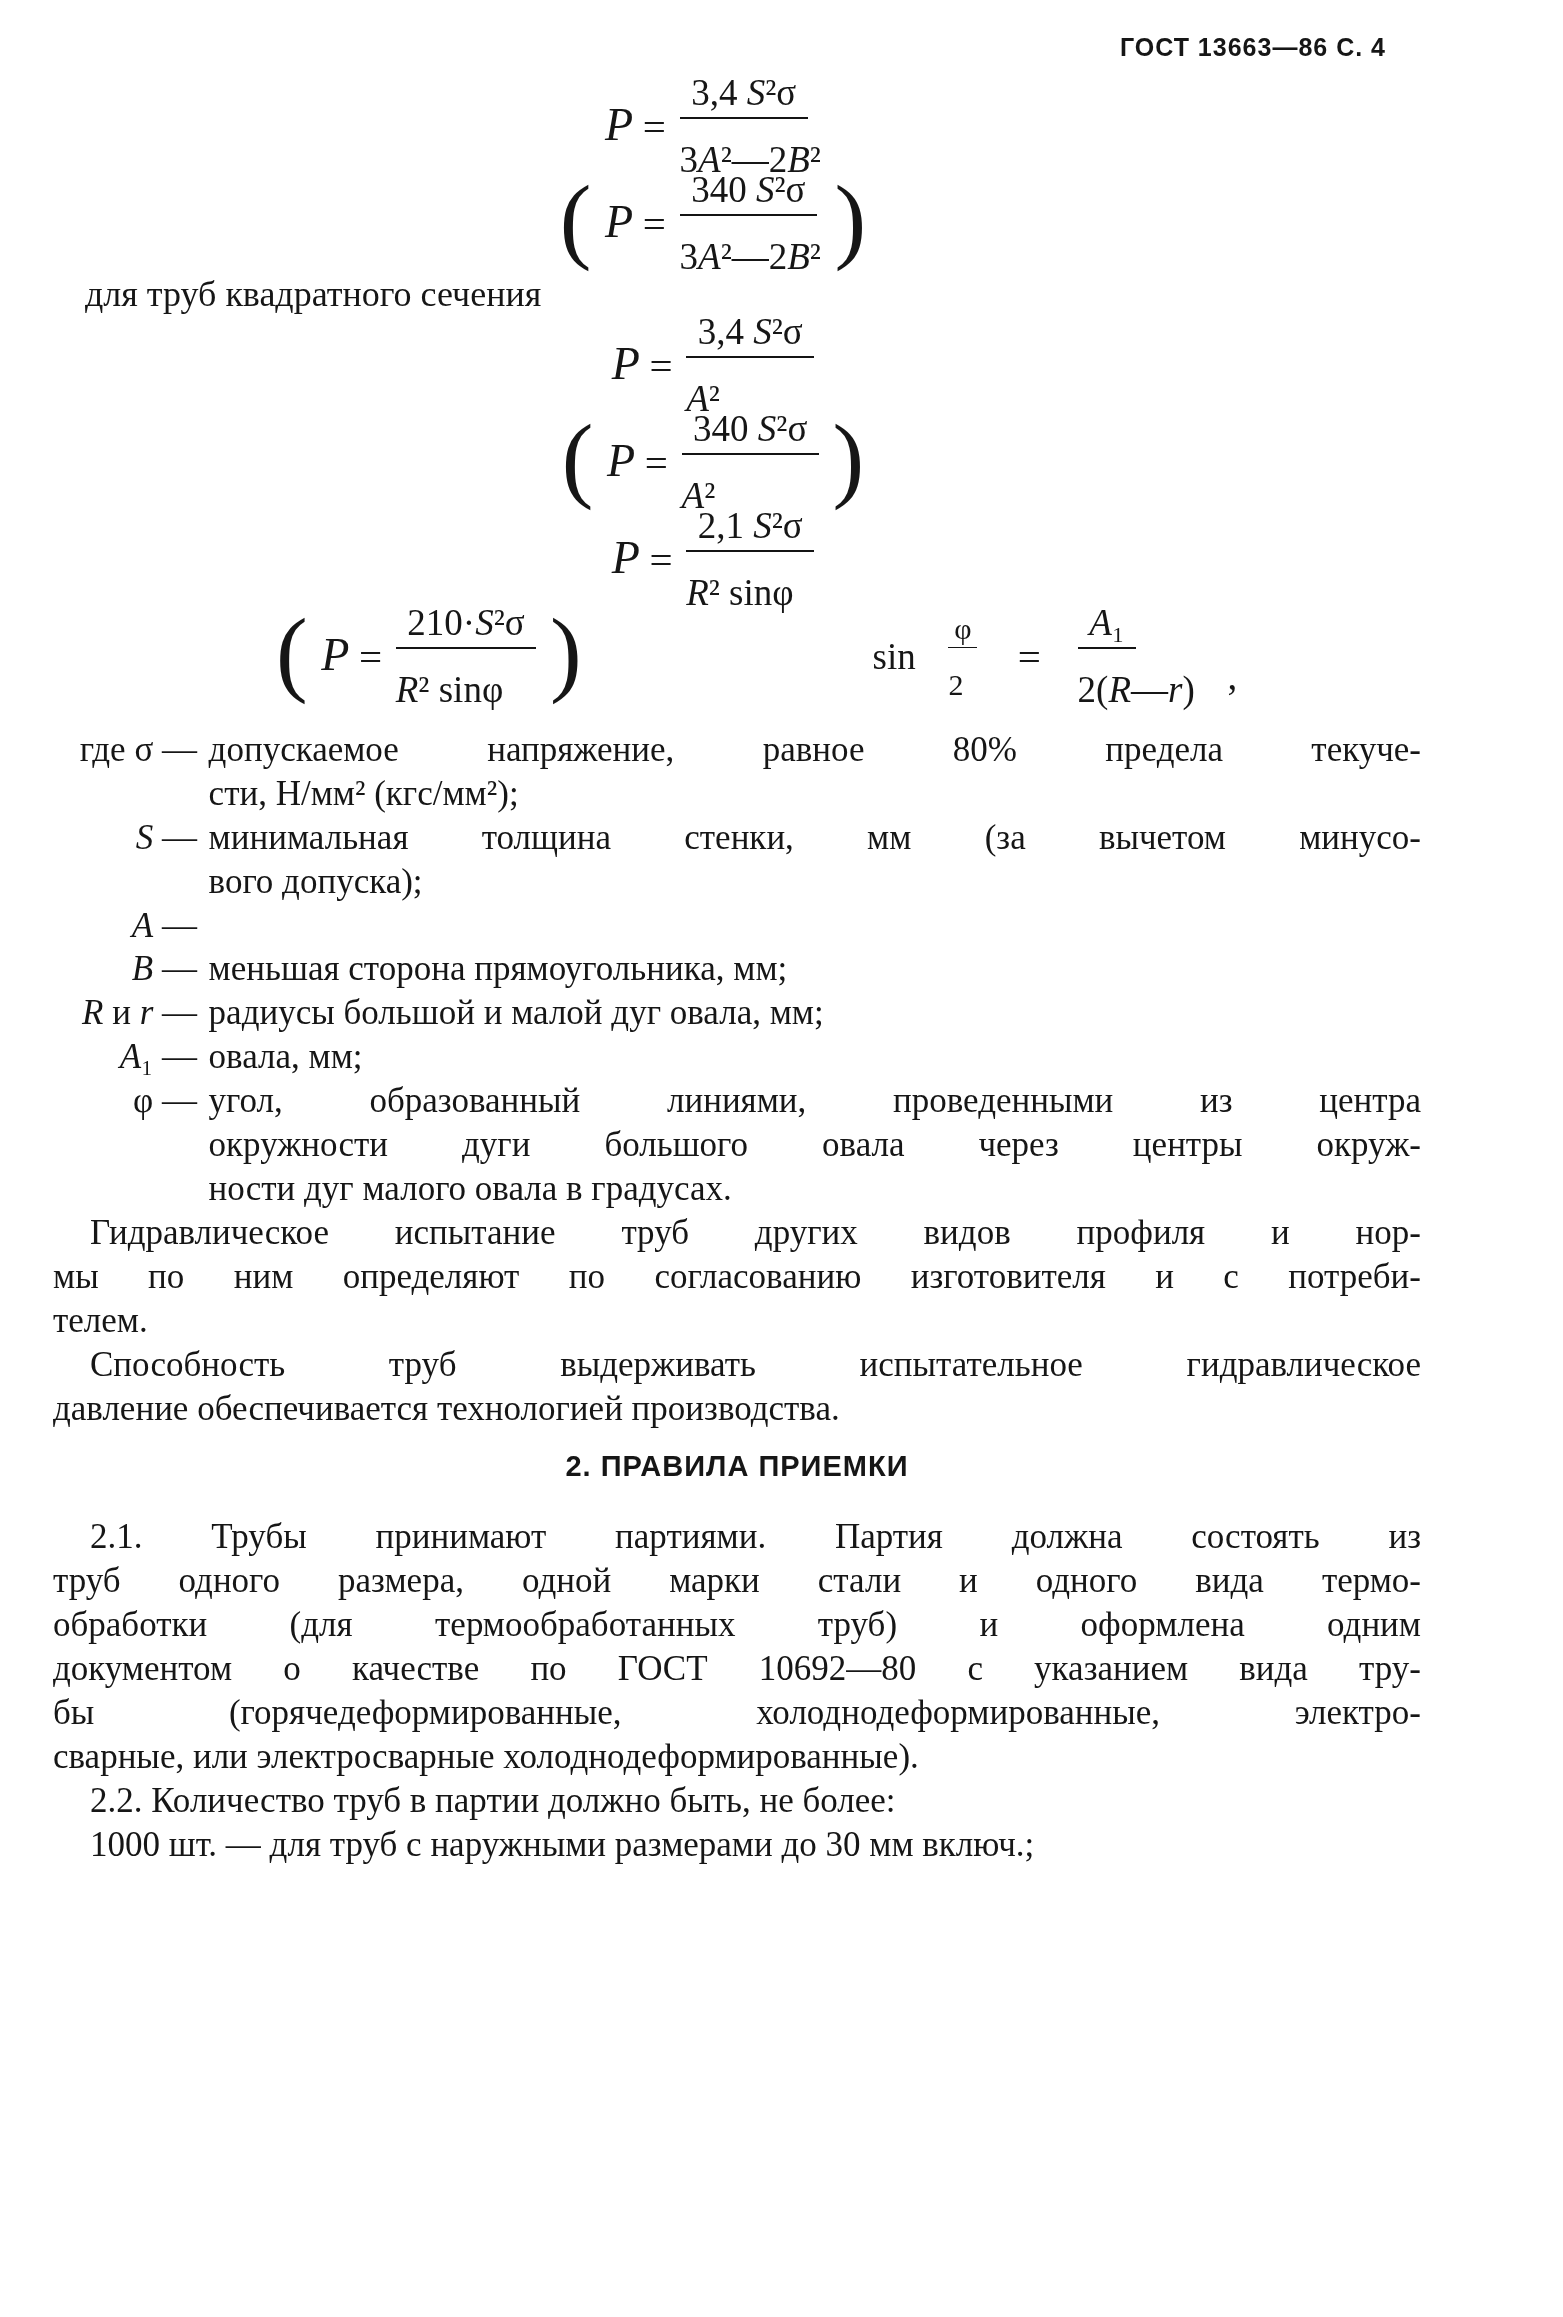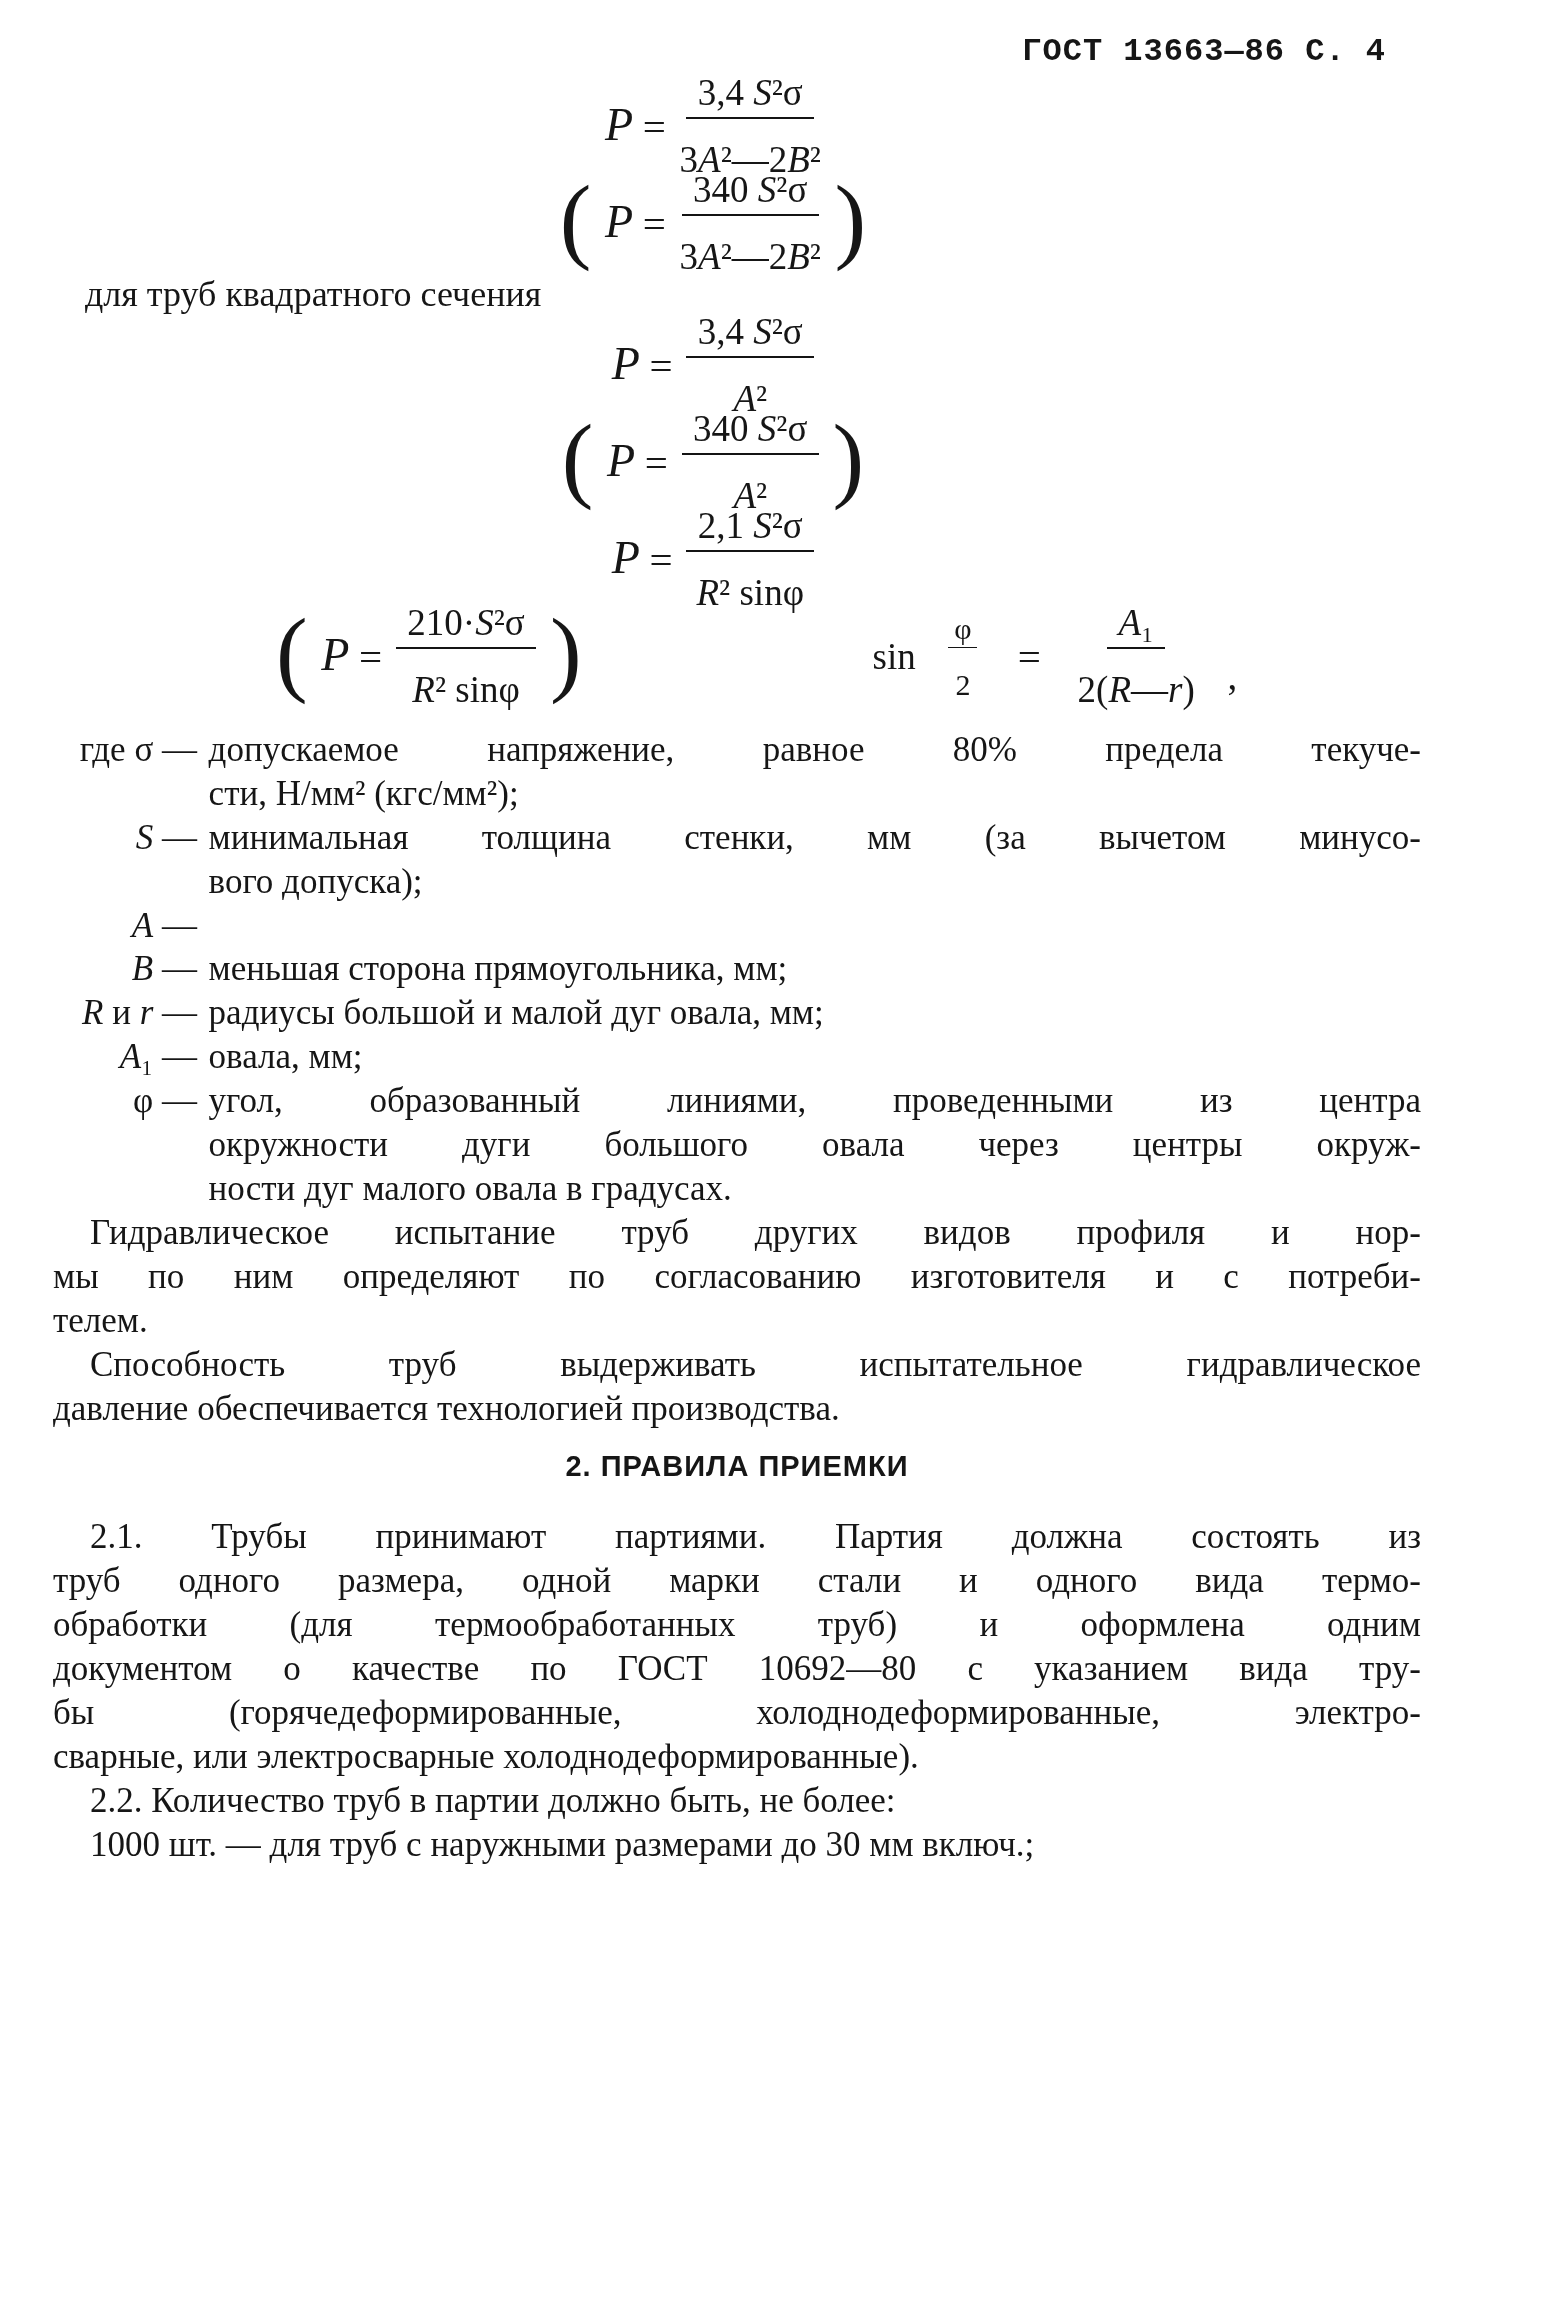--- a/index.html
+++ b/index.html
@@ -12,34 +12,34 @@
     font-family:"Liberation Serif","DejaVu Serif",serif;
     color:#161616;
   }
   .content{position:absolute;left:53px;top:0;width:1368px;}
 
   
   .page-header{
     padding-top:33px;
     padding-right:35px;
     text-align:right;
-    font-family:Liberation Mono, monospace;
+    font-family:Liberation Sans, sans-serif;
     font-weight:700;
-    font-size:32px;
+    font-size:25px;
     letter-spacing:1px;
     height:45px;
   }
 
   
   .formula-area{width:1320px;}
   .formula-line{height:97px;display:flex;justify-content:center;align-items:center;}
   .formula-inner{display:flex;align-items:center;}
   .lhs{font-style:italic;font-size:46px;padding-bottom:3.9px;}
   .eq{font-size:41px;margin:0 13.6px 0 9.7px;}
-  .frac{display:inline-flex;flex-direction:column;align-items:center;font-size:37px;line-height:1.15;}
+  .frac{display:inline-flex;flex-direction:column;align-items:flex-start;font-size:37px;line-height:1.15;}
   .frac .num{padding:0 11.6px 2.9px;border-bottom:2.9px solid #141414;white-space:nowrap;}
   .frac .den{padding-top:20px;white-space:nowrap;}
   .frac.small{font-size:30px;line-height:1.1;margin:0 7.8px;}
   .frac.small .num{padding:0 5.8px 1.9px;border-bottom:1.9px solid #141414;}
   .paren{font-size:95px;line-height:0;font-weight:400;padding-bottom:9.7px;}
   .paren.open{margin-right:13.6px;}
   .paren.close{margin-left:13.6px;}
   .formula-label{
     font-size:36px;line-height:45px;
     padding-left:32px;

